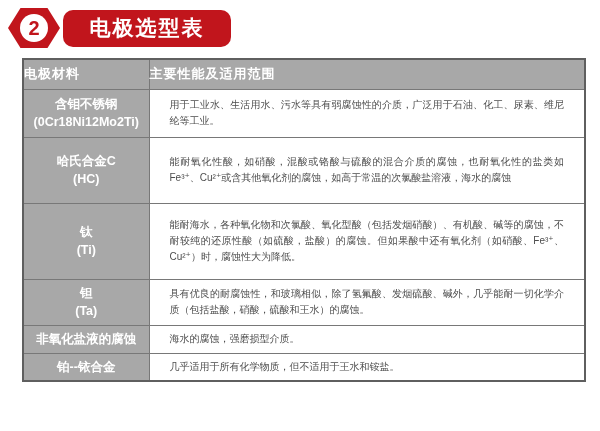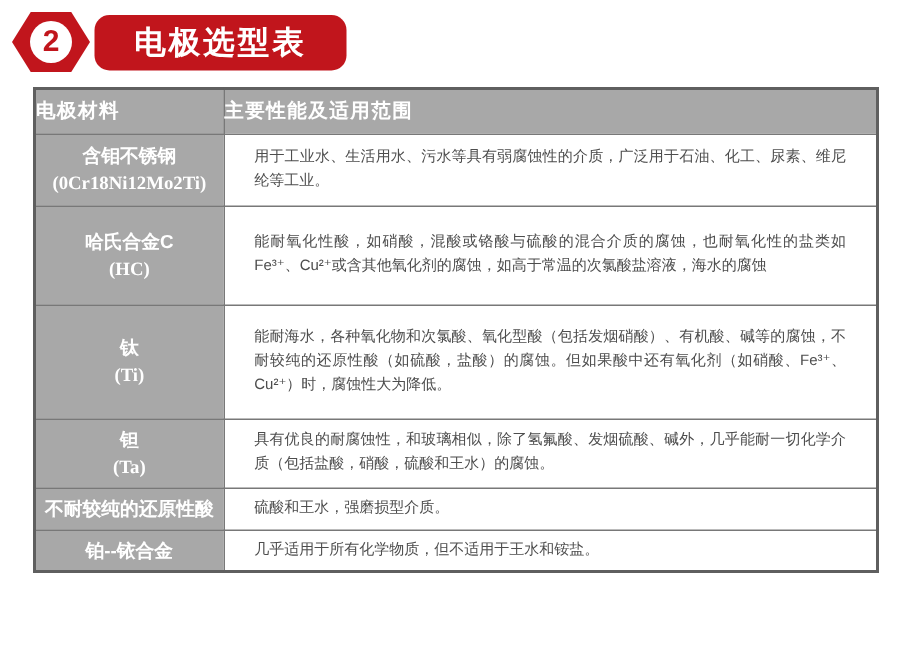--- a/index.html
+++ b/index.html
@@ -60,21 +60,21 @@
     letter-spacing: 1px;
   }
   .mat-cell {
     background: #a8a8a8;
     color: #ffffff;
     font-size: 12.5px; font-weight: bold;
     text-align: center;
     line-height: 1.45;
     padding: 2px 2px;
   }
-  .mat-cell .sub { display: block; font-weight: bold; font-family: Liberation Serif, serif; }
+  .mat-cell .sub { display: block; font-weight: bold; }
   .mat-cell .sub:empty { display: none; }
   .desc-cell {
     background: #ffffff;
     color: #4d4d4d;
     font-size: 10px;
     line-height: 1.6;
     padding: 3px 20px;
     text-align: justify;
   }
   .h-r1 { height: 48px; }
@@ -136,24 +136,24 @@
       <tr class="h-r5">
         <td class="mat-cell">
           <span>钽</span>
           <span class="sub">(Ta)</span>
         </td>
         <td class="desc-cell">具有优良的耐腐蚀性，和玻璃相似，除了氢氟酸、发烟硫酸、碱外，几乎能耐一切化学介质（包括盐酸，硝酸，硫酸和王水）的腐蚀。</td>
       </tr>
 
       <tr class="h-r6">
         <td class="mat-cell">
-          <span>不耐较纯的还原性酸</span>
+          <span>非氧化盐液的腐蚀</span>
           
         </td>
-        <td class="desc-cell">硫酸和王水，强磨损型介质。</td>
+        <td class="desc-cell">海水的腐蚀，强磨损型介质。</td>
       </tr>
 
       <tr class="h-r7">
         <td class="mat-cell">
           <span>铂--铱合金</span>
           
         </td>
         <td class="desc-cell">几乎适用于所有化学物质，但不适用于王水和铵盐。</td>
       </tr>
     </tbody>

